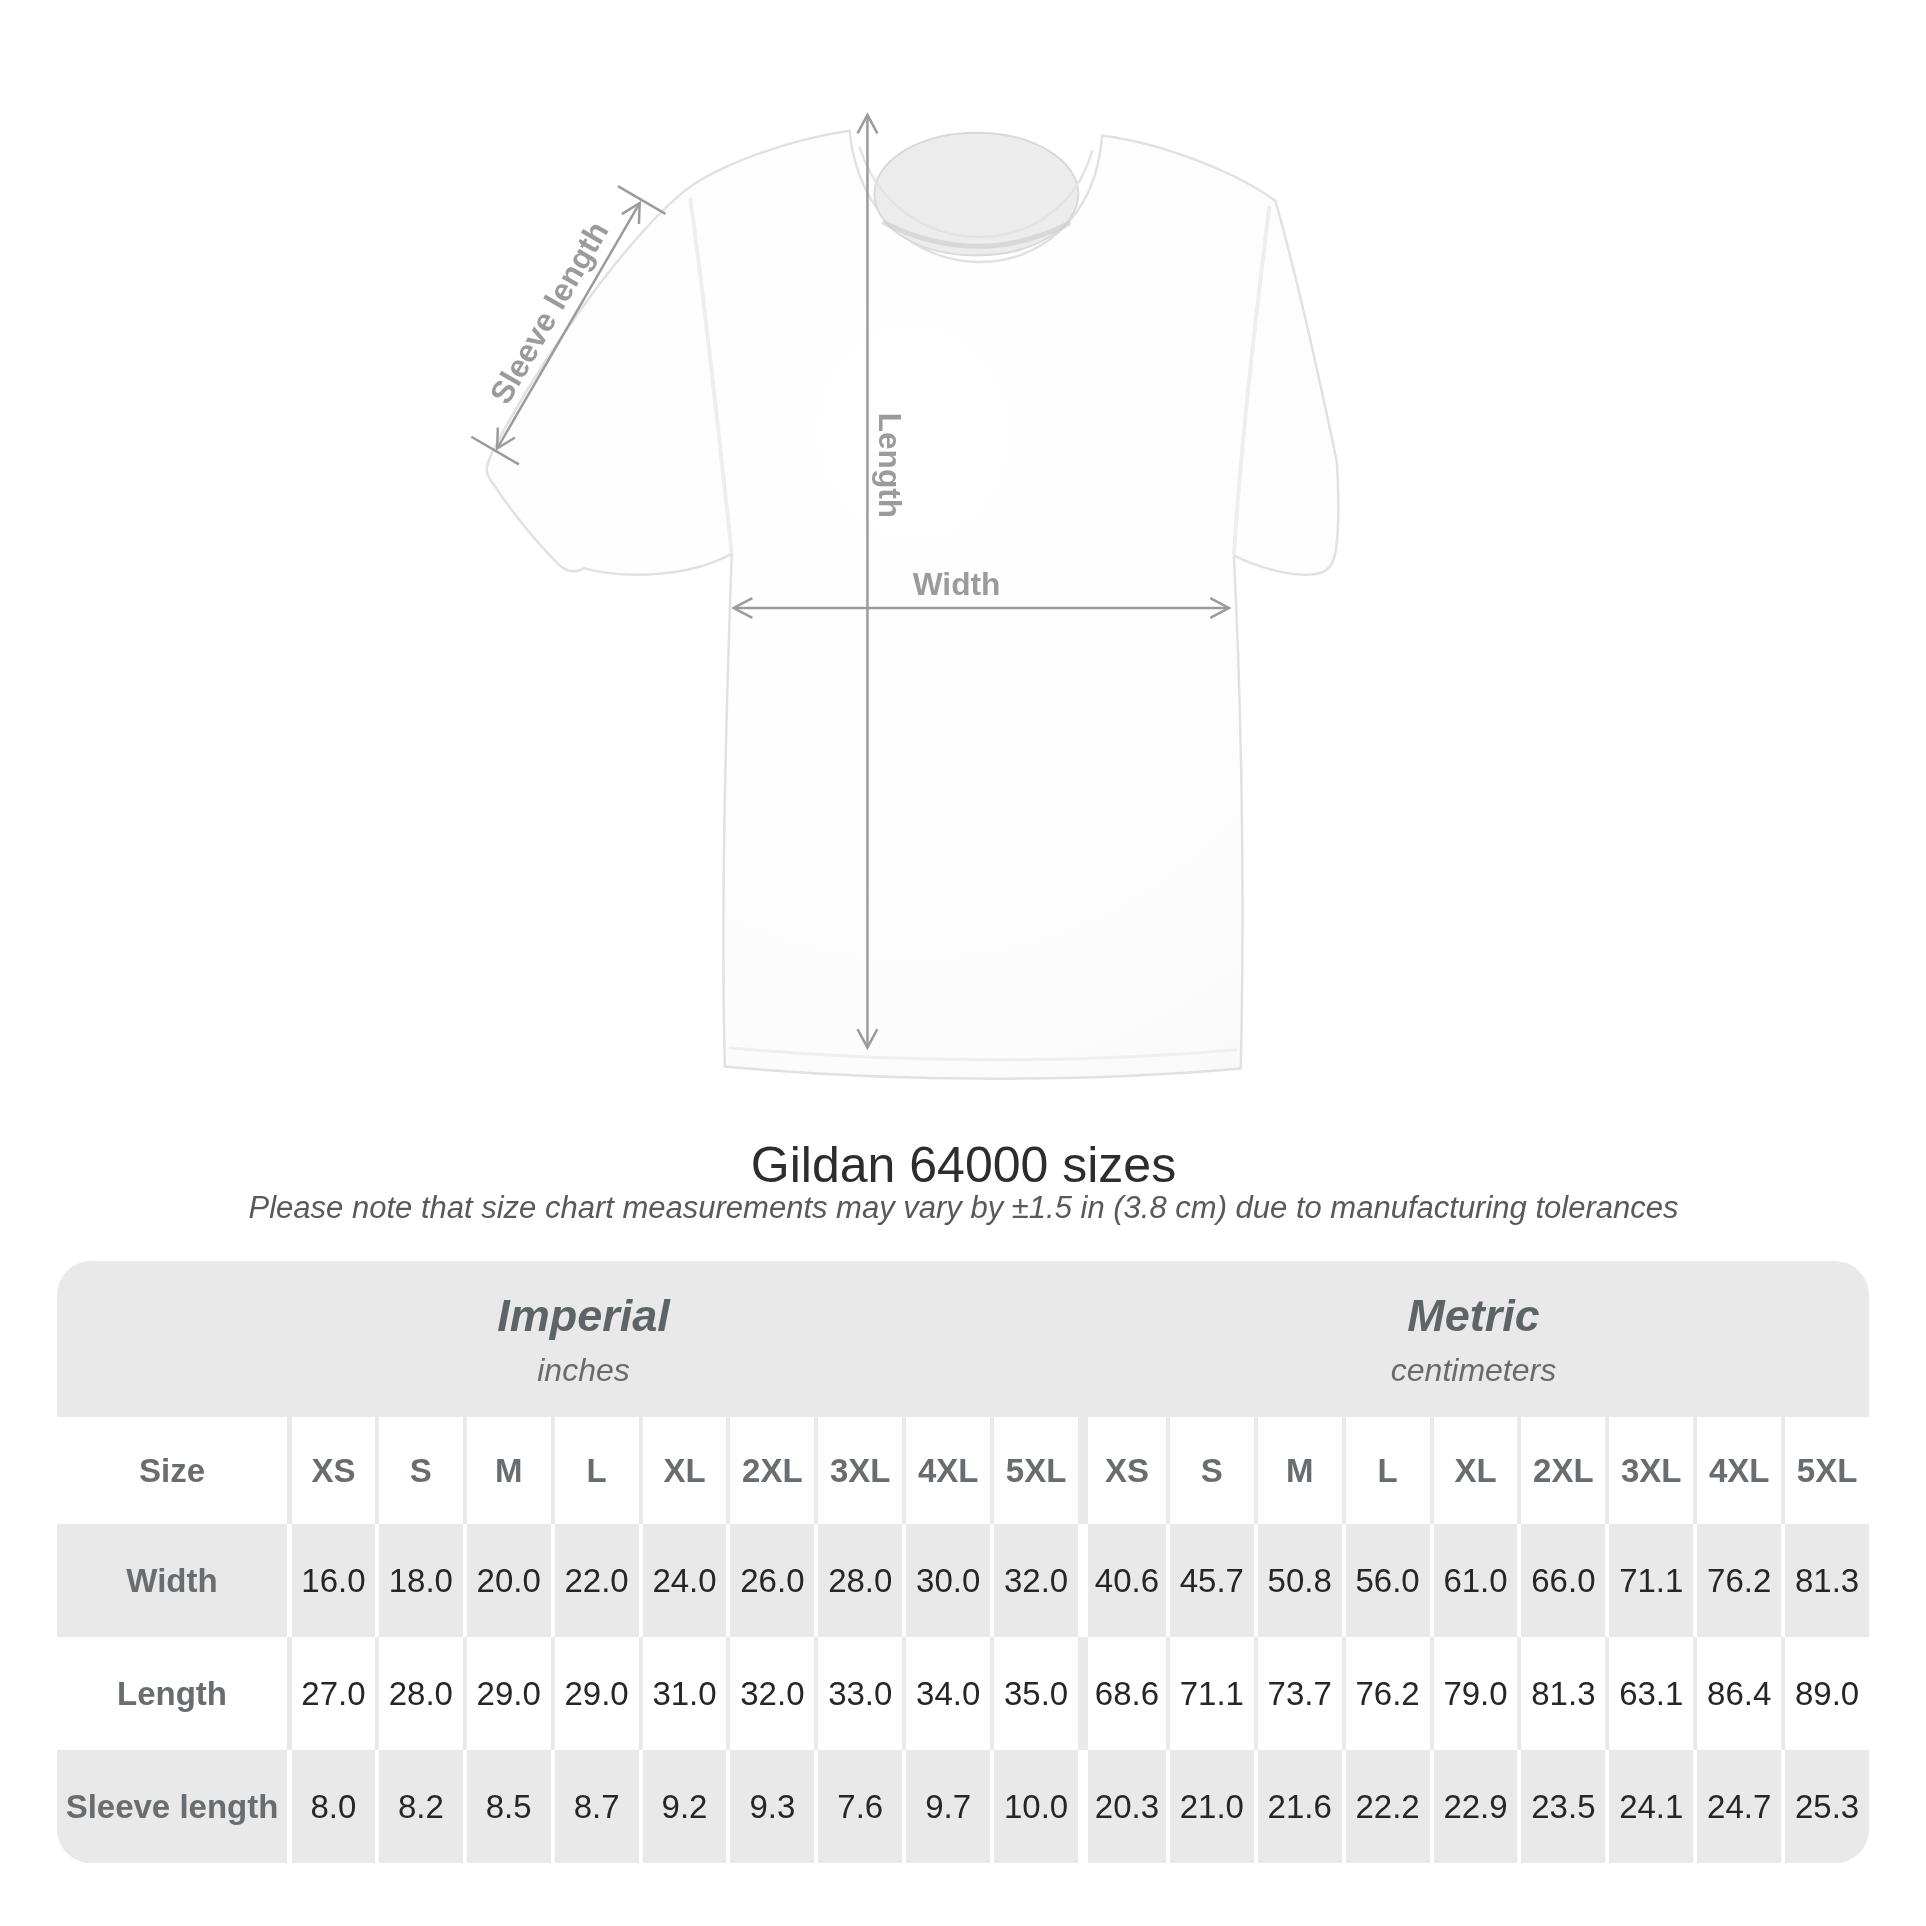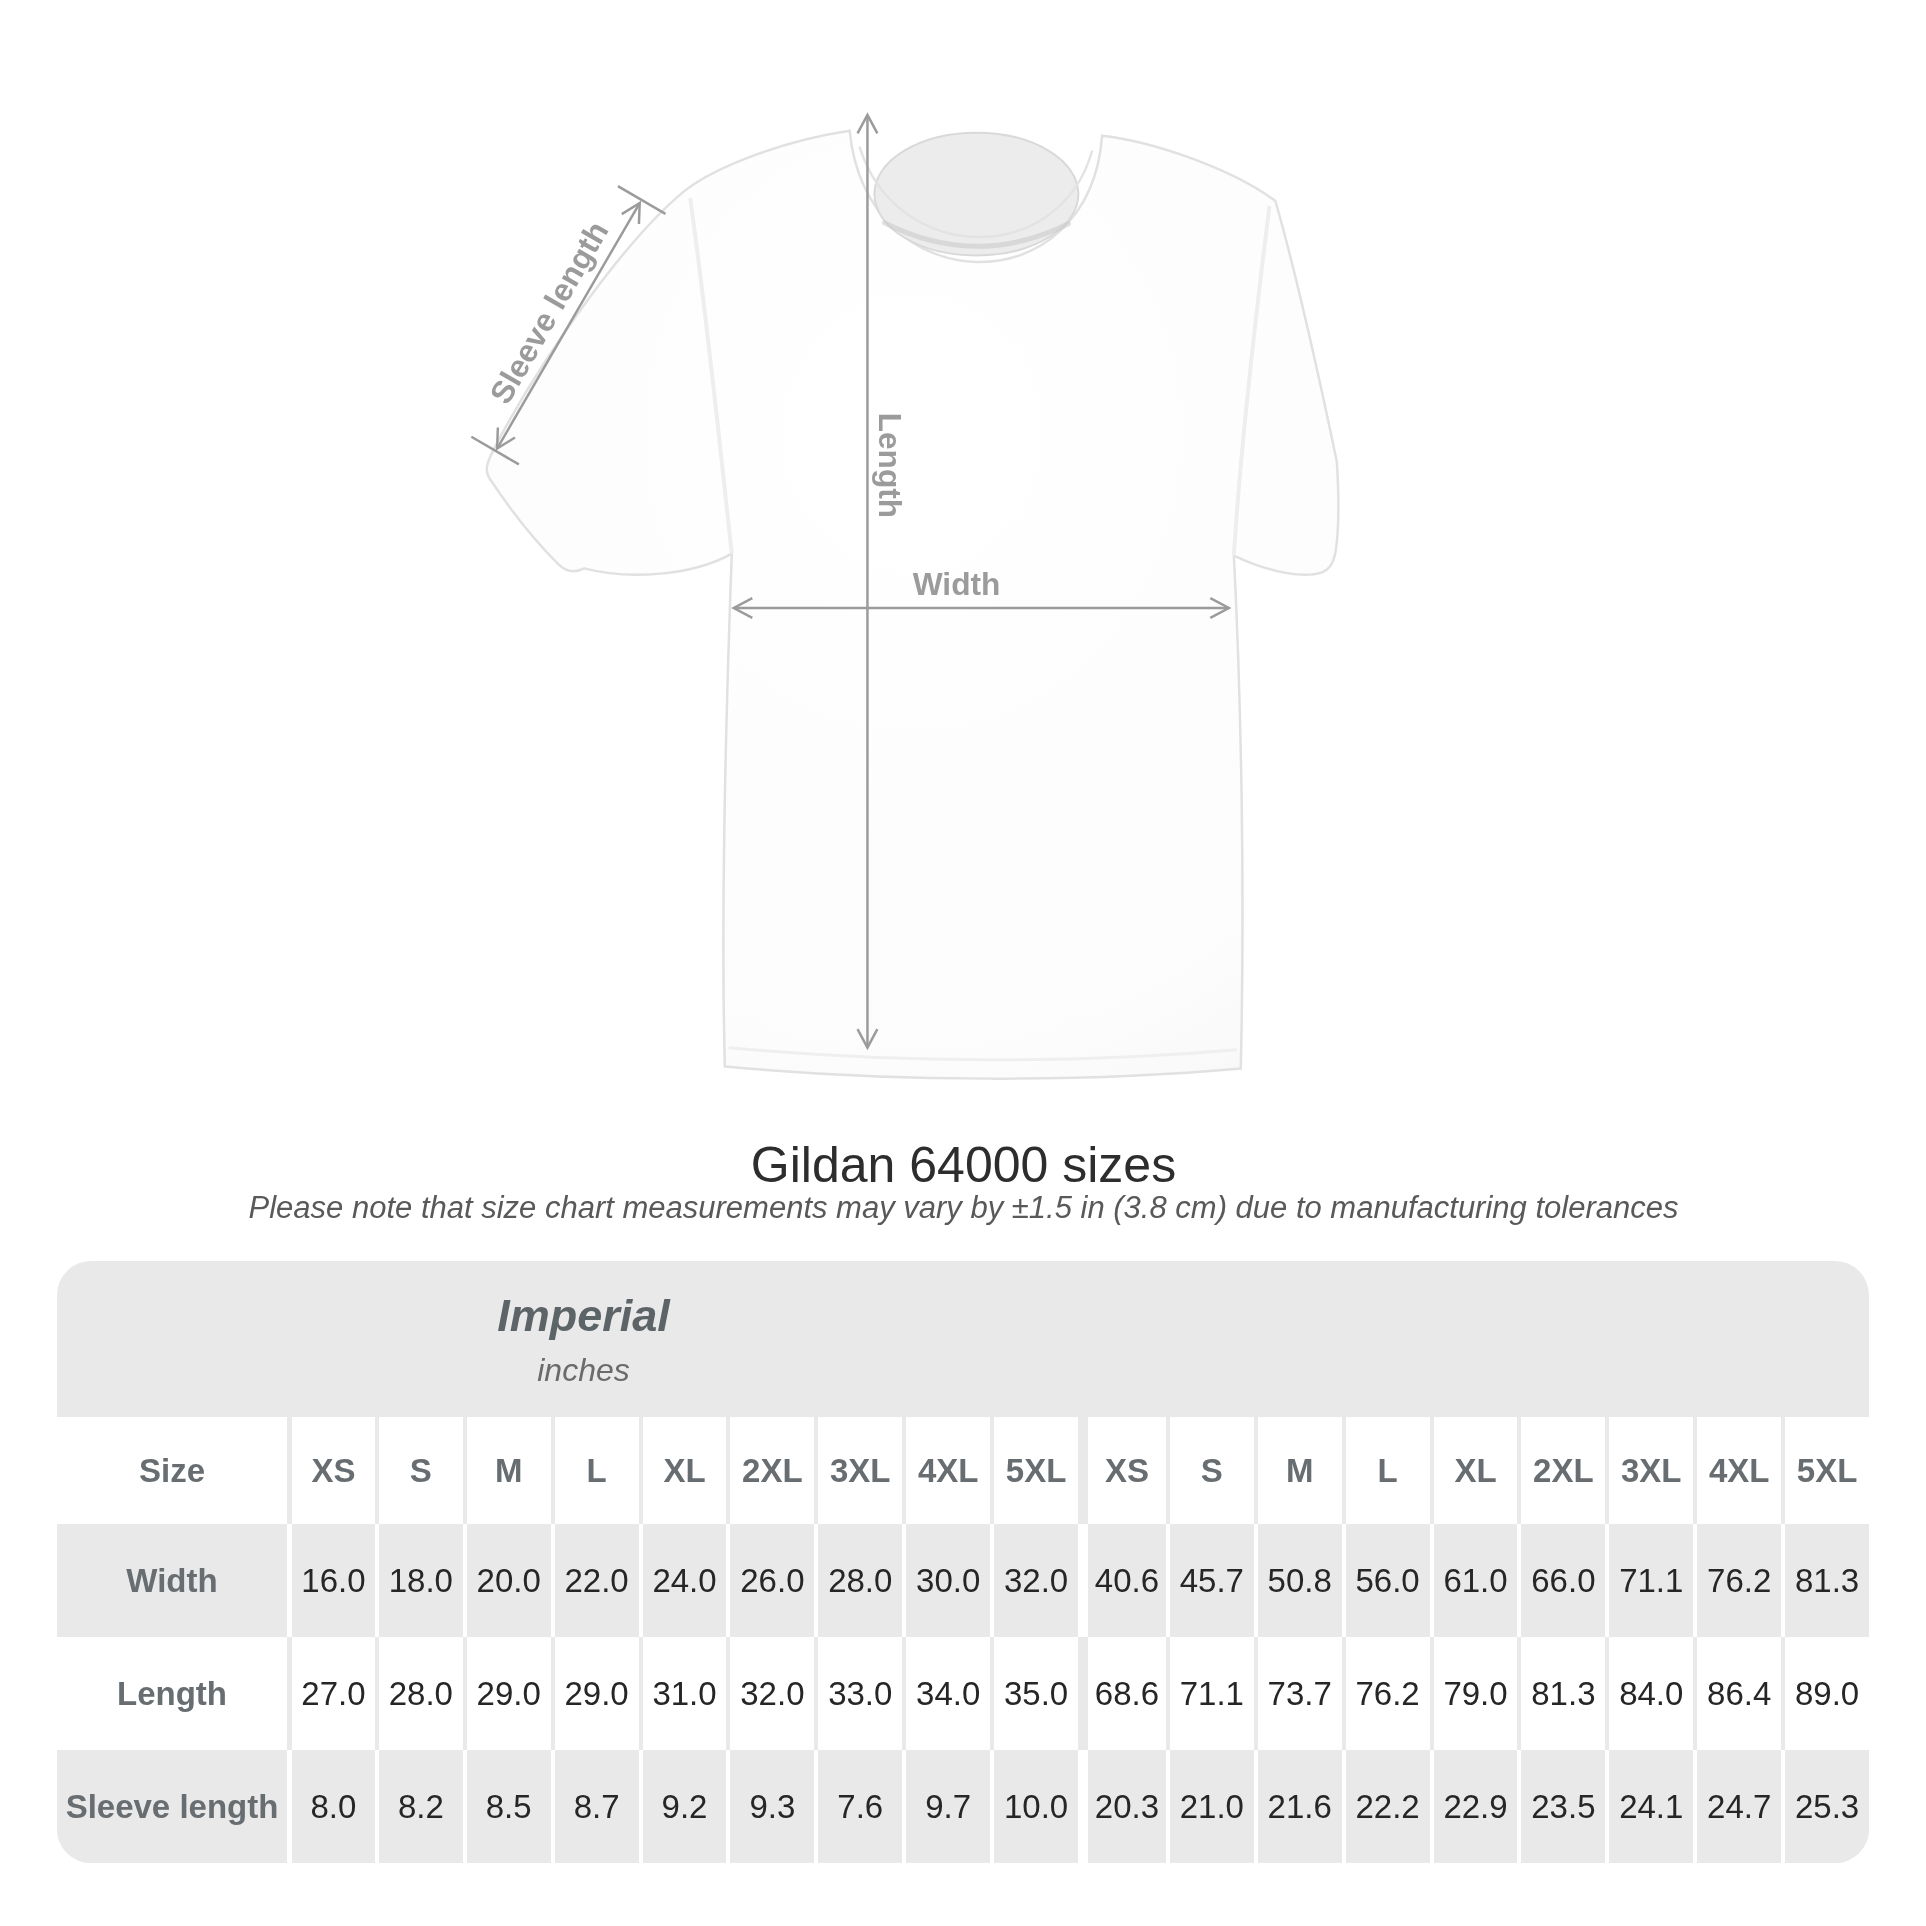--- a/index.html
+++ b/index.html
@@ -183,20 +183,24 @@
   </svg>
 
   <div class="page-title">Gildan 64000 sizes</div>
   <div class="page-subtitle">Please note that size chart measurements may vary by ±1.5 in (3.8 cm) due to manufacturing tolerances</div>
 
   <div class="size-table">
     <div class="unit-band">
       <div class="unit-cell imperial">
         <div class="unit-name">Imperial</div>
         <div class="unit-sub">inches</div>
+      </div>
+      <div class="unit-cell metric">
+        <div class="unit-name">Metric</div>
+        <div class="unit-sub">centimeters</div>
       </div>
     </div>
     <div>
         <div class="trow white header">
           <div class="cell label-cell">Size</div>
           <div class="cell value-cell">XS</div>
           <div class="cell value-cell">S</div>
           <div class="cell value-cell">M</div>
           <div class="cell value-cell">L</div>
           <div class="cell value-cell">XL</div>
@@ -245,21 +249,21 @@
           <div class="cell value-cell">32.0</div>
           <div class="cell value-cell">33.0</div>
           <div class="cell value-cell">34.0</div>
           <div class="cell value-cell">35.0</div>
           <div class="cell value-cell">68.6</div>
           <div class="cell value-cell">71.1</div>
           <div class="cell value-cell">73.7</div>
           <div class="cell value-cell">76.2</div>
           <div class="cell value-cell">79.0</div>
           <div class="cell value-cell">81.3</div>
-          <div class="cell value-cell">84.0</div>
+          <div class="cell value-cell">63.1</div>
           <div class="cell value-cell">86.4</div>
           <div class="cell value-cell">89.0</div>
         </div>
         <div class="trow gray">
           <div class="cell label-cell">Sleeve length</div>
           <div class="cell value-cell">8.0</div>
           <div class="cell value-cell">8.2</div>
           <div class="cell value-cell">8.5</div>
           <div class="cell value-cell">8.7</div>
           <div class="cell value-cell">9.2</div>

